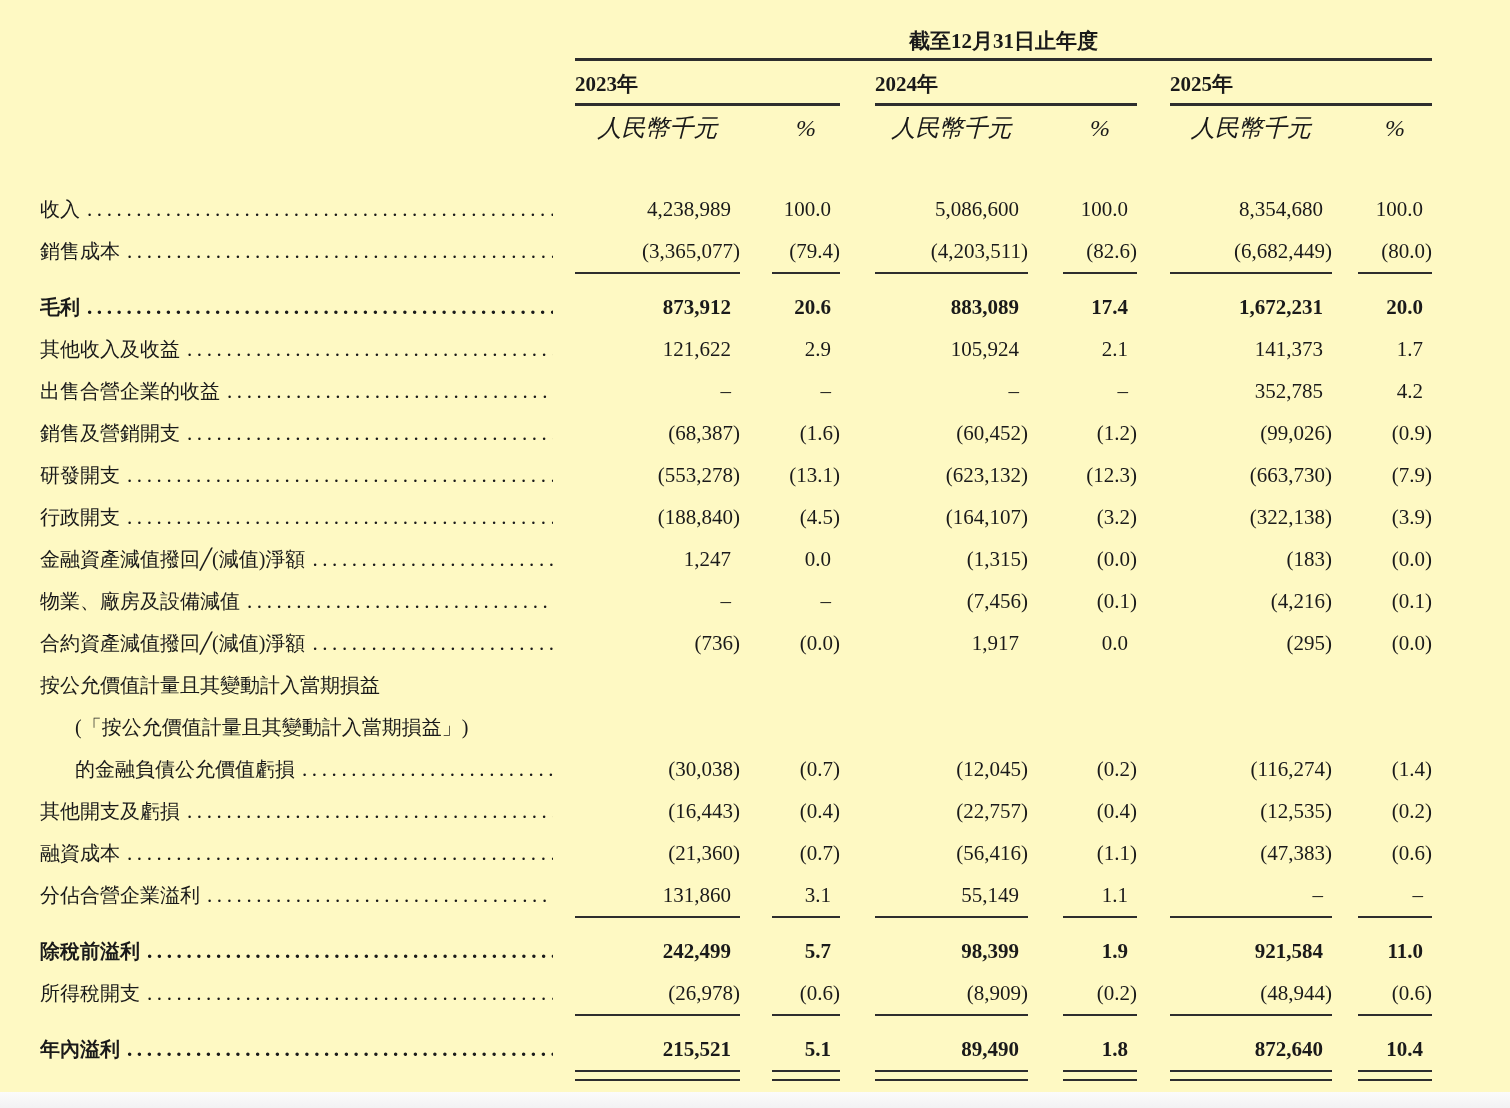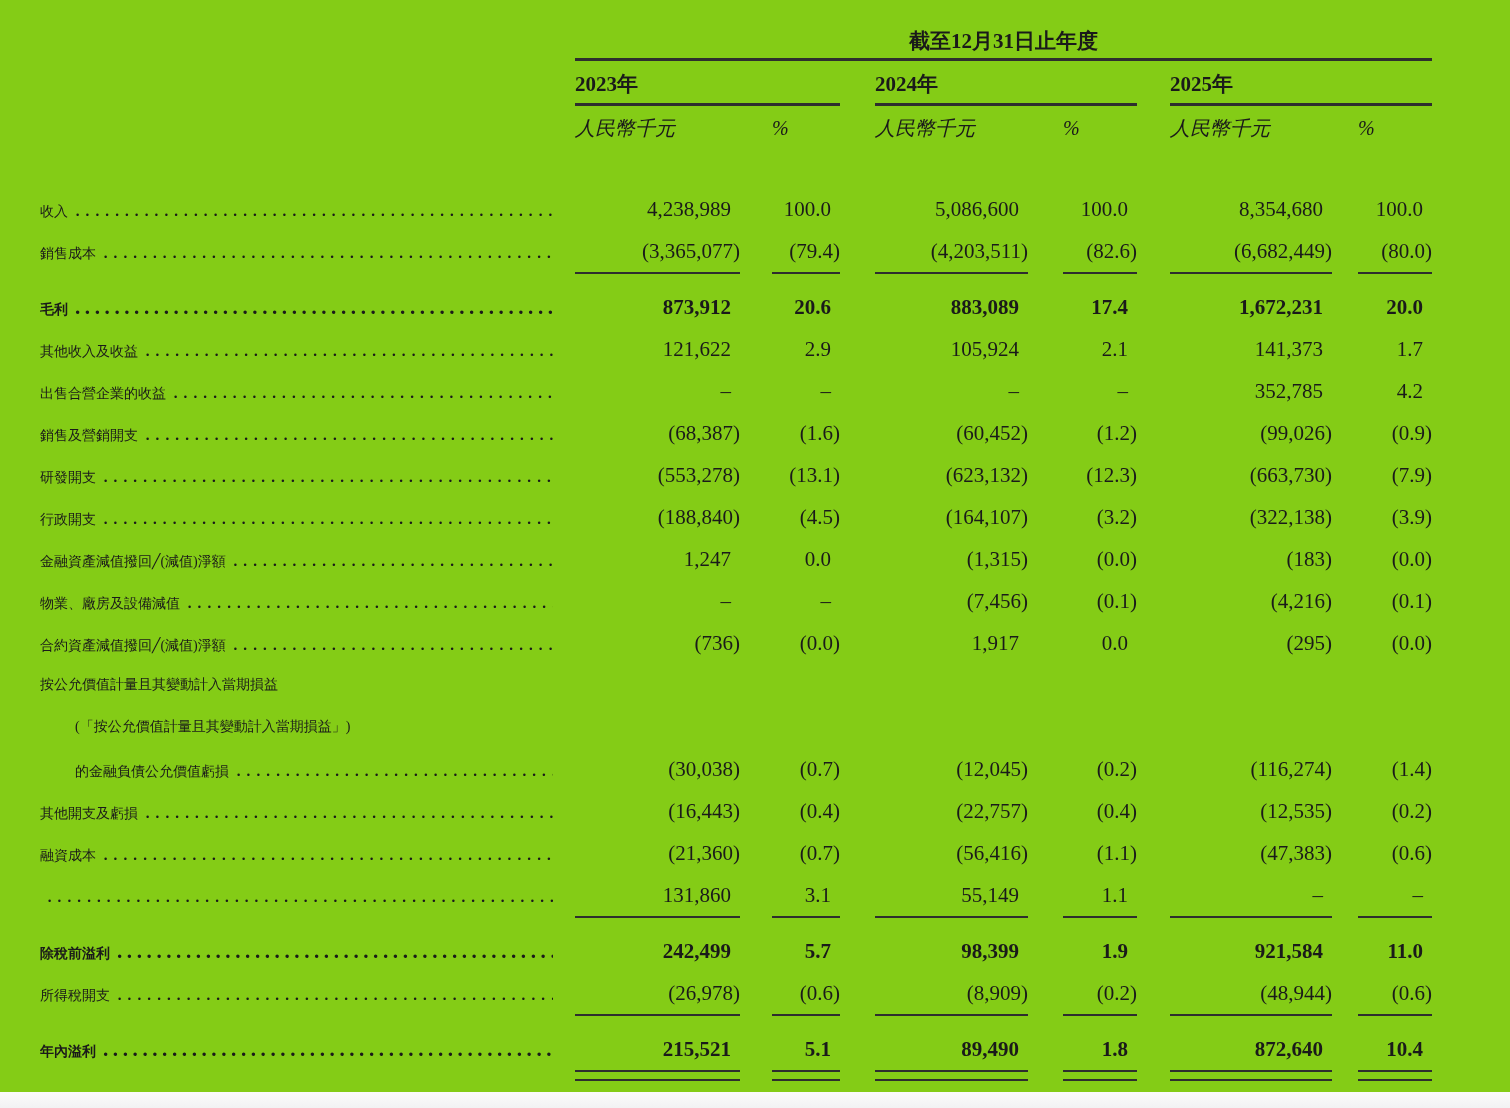--- a/index.html
+++ b/index.html
@@ -4,21 +4,21 @@
 <style>
   html, body {
     margin: 0;
     padding: 0;
     background: #ffffff;
   }
   #page {
     position: relative;
     width: 1510px;
     height: 1108px;
-    background: #84cc16;
+    background: #fef9c3;
     overflow: hidden;
     font-family: "Liberation Serif", "DejaVu Serif", serif;
     color: #1a1a1a;
     --rule: #2e2e2e;
     --cols: 513px 22px 165px 32px 68px 35px 153px 35px 74px 33px 162px 26px 74px;
   }
   #table-area {
     position: absolute;
     left: 40px;
     top: 0;
@@ -28,38 +28,38 @@
 
   
   .h-title-row { margin-top: 26px; height: 30px; }
   .h-title-row .cell { grid-column: 3 / 14; text-align: center; font-weight: bold; font-size: 21px; line-height: 30px; }
   .h-rule-row { margin-top: 2px; height: 3px; }
   .h-rule-row .cell { grid-column: 3 / 14; }
   .h-year-row { margin-top: 4px; height: 38px; }
   .h-year-row .cell { text-align: left; font-weight: bold; font-size: 21px; line-height: 38px; }
   .h-yrule-row { height: 3px; }
   .h-sub-row { height: 44px; }
-  .h-sub-row .cell { text-align: left; font-style: italic; font-size: 20px; line-height: 44px; }
+  .h-sub-row .cell { text-align: center; font-style: italic; font-size: 24px; line-height: 44px; }
   .bar-full { width: 100%; height: 2.5px; background: var(--rule); }
   .g1 { grid-column: 3 / 6; }
   .g2 { grid-column: 7 / 10; }
   .g3 { grid-column: 11 / 14; }
   .u1 { grid-column: 3; } .p1 { grid-column: 5; }
   .u2 { grid-column: 7; } .p2 { grid-column: 9; }
   .u3 { grid-column: 11; } .p3 { grid-column: 13; }
 
   
   #table-body { margin-top: 38px; }
   .body-row { height: 42px; line-height: 42px; }
   .body-row .label {
     grid-column: 1;
     display: flex;
     align-items: baseline;
     overflow: hidden;
-    font-size: 14px;
+    font-size: 20px;
     white-space: nowrap;
   }
   .body-row .label.indent { padding-left: 35px; }
   .body-row .dots {
     flex: 1;
     overflow: hidden;
     white-space: nowrap;
     margin-left: 7px;
     font-size: 21px;
     letter-spacing: 4.6px;
@@ -330,20 +330,21 @@
           </div>
           <div class="num vcol1">(21,360)</div>
           <div class="num vcol2">(0.7)</div>
           <div class="num vcol3">(56,416)</div>
           <div class="num vcol4">(1.1)</div>
           <div class="num vcol5">(47,383)</div>
           <div class="num vcol6">(0.6)</div>
         </div>
         <div class="row body-row">
           <div class="label">
+            <span>分佔合營企業溢利</span>
             <span class="dots"></span>
           </div>
           <div class="num vcol1 noparen">131,860</div>
           <div class="num vcol2 noparen">3.1</div>
           <div class="num vcol3 noparen">55,149</div>
           <div class="num vcol4 noparen">1.1</div>
           <div class="num vcol5 noparen">–</div>
           <div class="num vcol6 noparen">–</div>
         </div>
         <div class="row rule-row">

